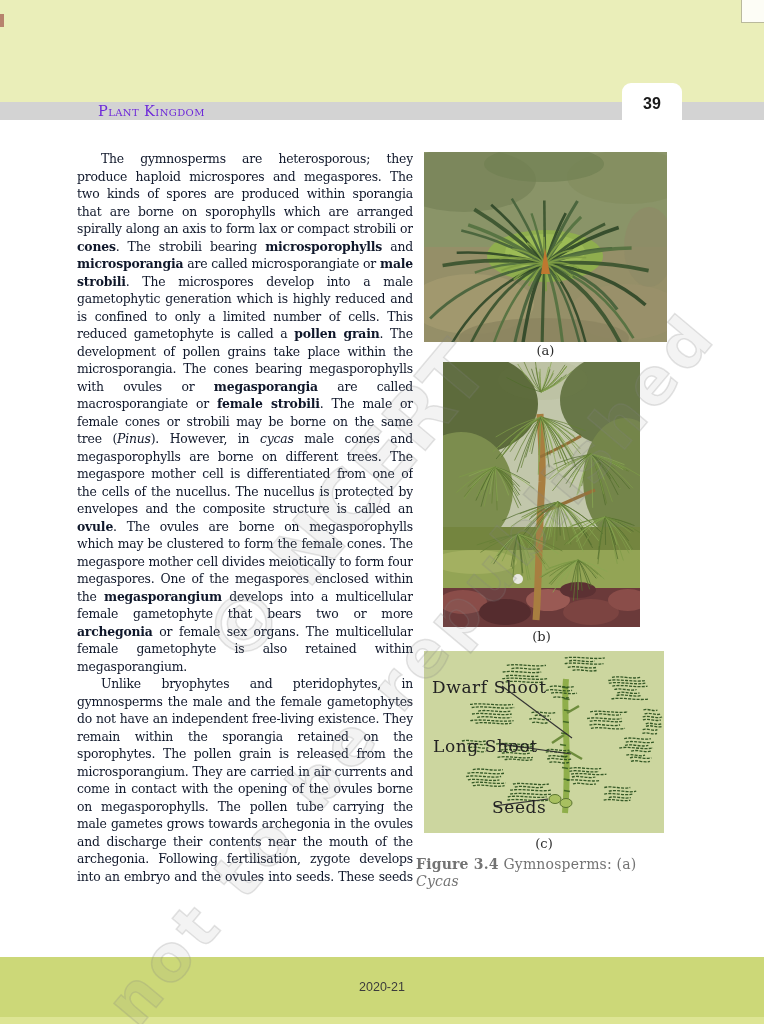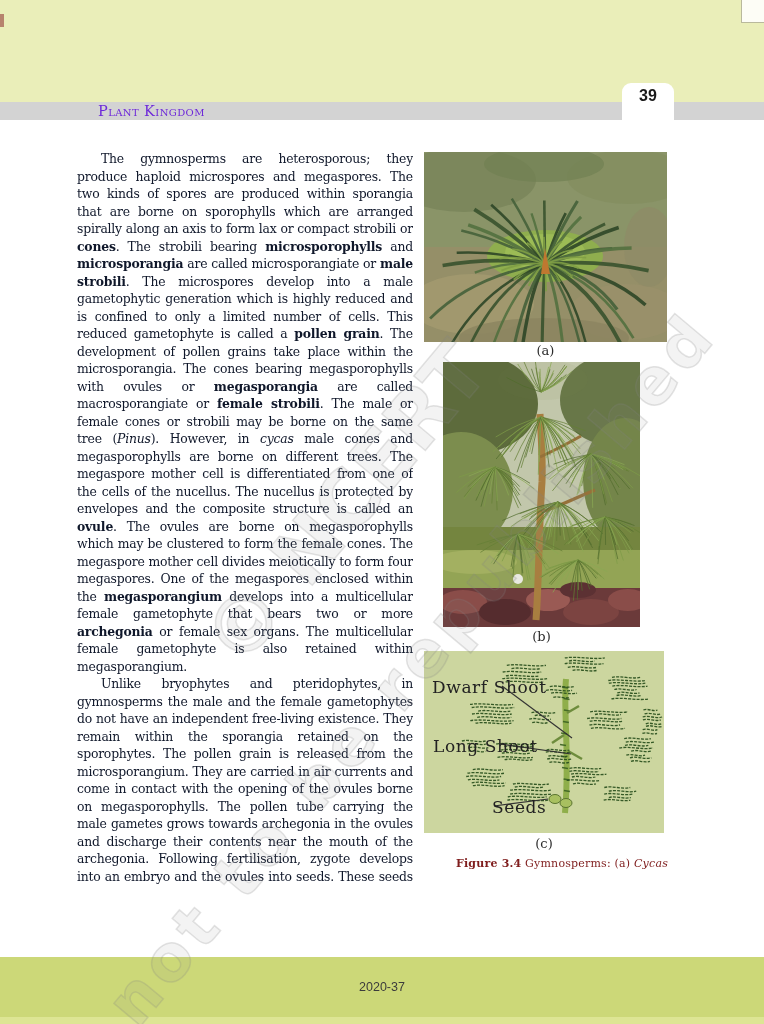--- a/index.html
+++ b/index.html
@@ -14,22 +14,22 @@
   .red-mark{position:absolute;left:0;top:14px;width:4px;height:13px;background:#9b4a44;opacity:.65;}
   .corner-notch{position:absolute;right:0;top:0;width:22px;height:22px;background:#fdfdf6;
     border-left:1px solid #b9b99c;border-bottom:1px solid #b9b99c;}
 
   .header-bar{position:absolute;left:0;top:102px;width:764px;height:18px;background:#d3d3d3;}
   .header-title{
     position:absolute;left:98px;top:0;height:24px;line-height:18px;
     font-variant:small-caps;font-size:14.5px;letter-spacing:.4px;color:#6d28d9;
   }
   .page-num-box{
-    position:absolute;left:622px;top:83px;width:52px;height:37px;background:#ffffff;
-    border-radius:9px 9px 0 0;display:flex;justify-content:center;
+    position:absolute;left:622px;top:83px;width:60px;height:37px;background:#ffffff;
+    border-radius:9px 9px 0 0;display:flex;align-items:center;justify-content:center;
   }
   .page-num-box span{
     font-family:"Liberation Sans","DejaVu Sans",sans-serif;font-weight:700;
     font-size:16px;color:#1a1a1a;margin-top:4px;
   }
 
   .body-text{
     position:absolute;left:77px;top:150px;width:336px;height:738px;overflow:hidden;
     font-size:12.4px;line-height:17.5px;color:#0f172a;text-align:justify;
     letter-spacing:-0.2px;
@@ -45,22 +45,22 @@
   .label-a{left:424px;top:343px;width:243px;}
   .label-b{left:443px;top:629px;width:197px;}
   .label-c{left:424px;top:836px;width:240px;}
 
   .diag-label{position:absolute;font-size:17px;color:#222;letter-spacing:.6px;z-index:3;}
   .dl-dwarf{left:432px;top:677px;}
   .dl-long{left:433px;top:736px;text-align:right;}
   .dl-seeds{left:467px;top:797px;margin-left:25px;}
 
   .caption{
-    position:absolute;left:416px;top:856px;width:252px;text-align:right;
-    font-size:11px;line-height:16.5px;color:#7f1d1d;letter-spacing:.2px;
+    position:absolute;left:416px;top:856px;width:252px;text-align:left;
+    font-size:14px;line-height:16.5px;color:#737373;letter-spacing:.2px;
   }
 
   .footer-bar{
     position:absolute;left:0;top:957px;width:764px;height:60px;background:#ccd878;
     display:flex;align-items:center;justify-content:center;
   }
   .footer-bar span{
     font-family:"Liberation Sans","DejaVu Sans",sans-serif;font-size:12.5px;color:#3c3c3c;
   }
   .footer-strip{position:absolute;left:0;top:1017px;width:764px;height:7px;background:#dde594;}
@@ -561,17 +561,17 @@
   <div class="fig-label label-c">(c)</div>
 
   <div class="caption">
     <div><span class="b">Figure 3.4</span><span> Gymnosperms: (a) </span><span class="i">Cycas</span></div>
   </div>
 
   <div class="wm wm1">© NCERT</div>
   <div class="wm wm2">not to be republished</div>
 
   <div class="footer-bar">
-    <span>2020-37</span>
+    <span>2020-21</span>
   </div>
   <div class="footer-strip"></div>
 
 </div>
 
 </body></html>

